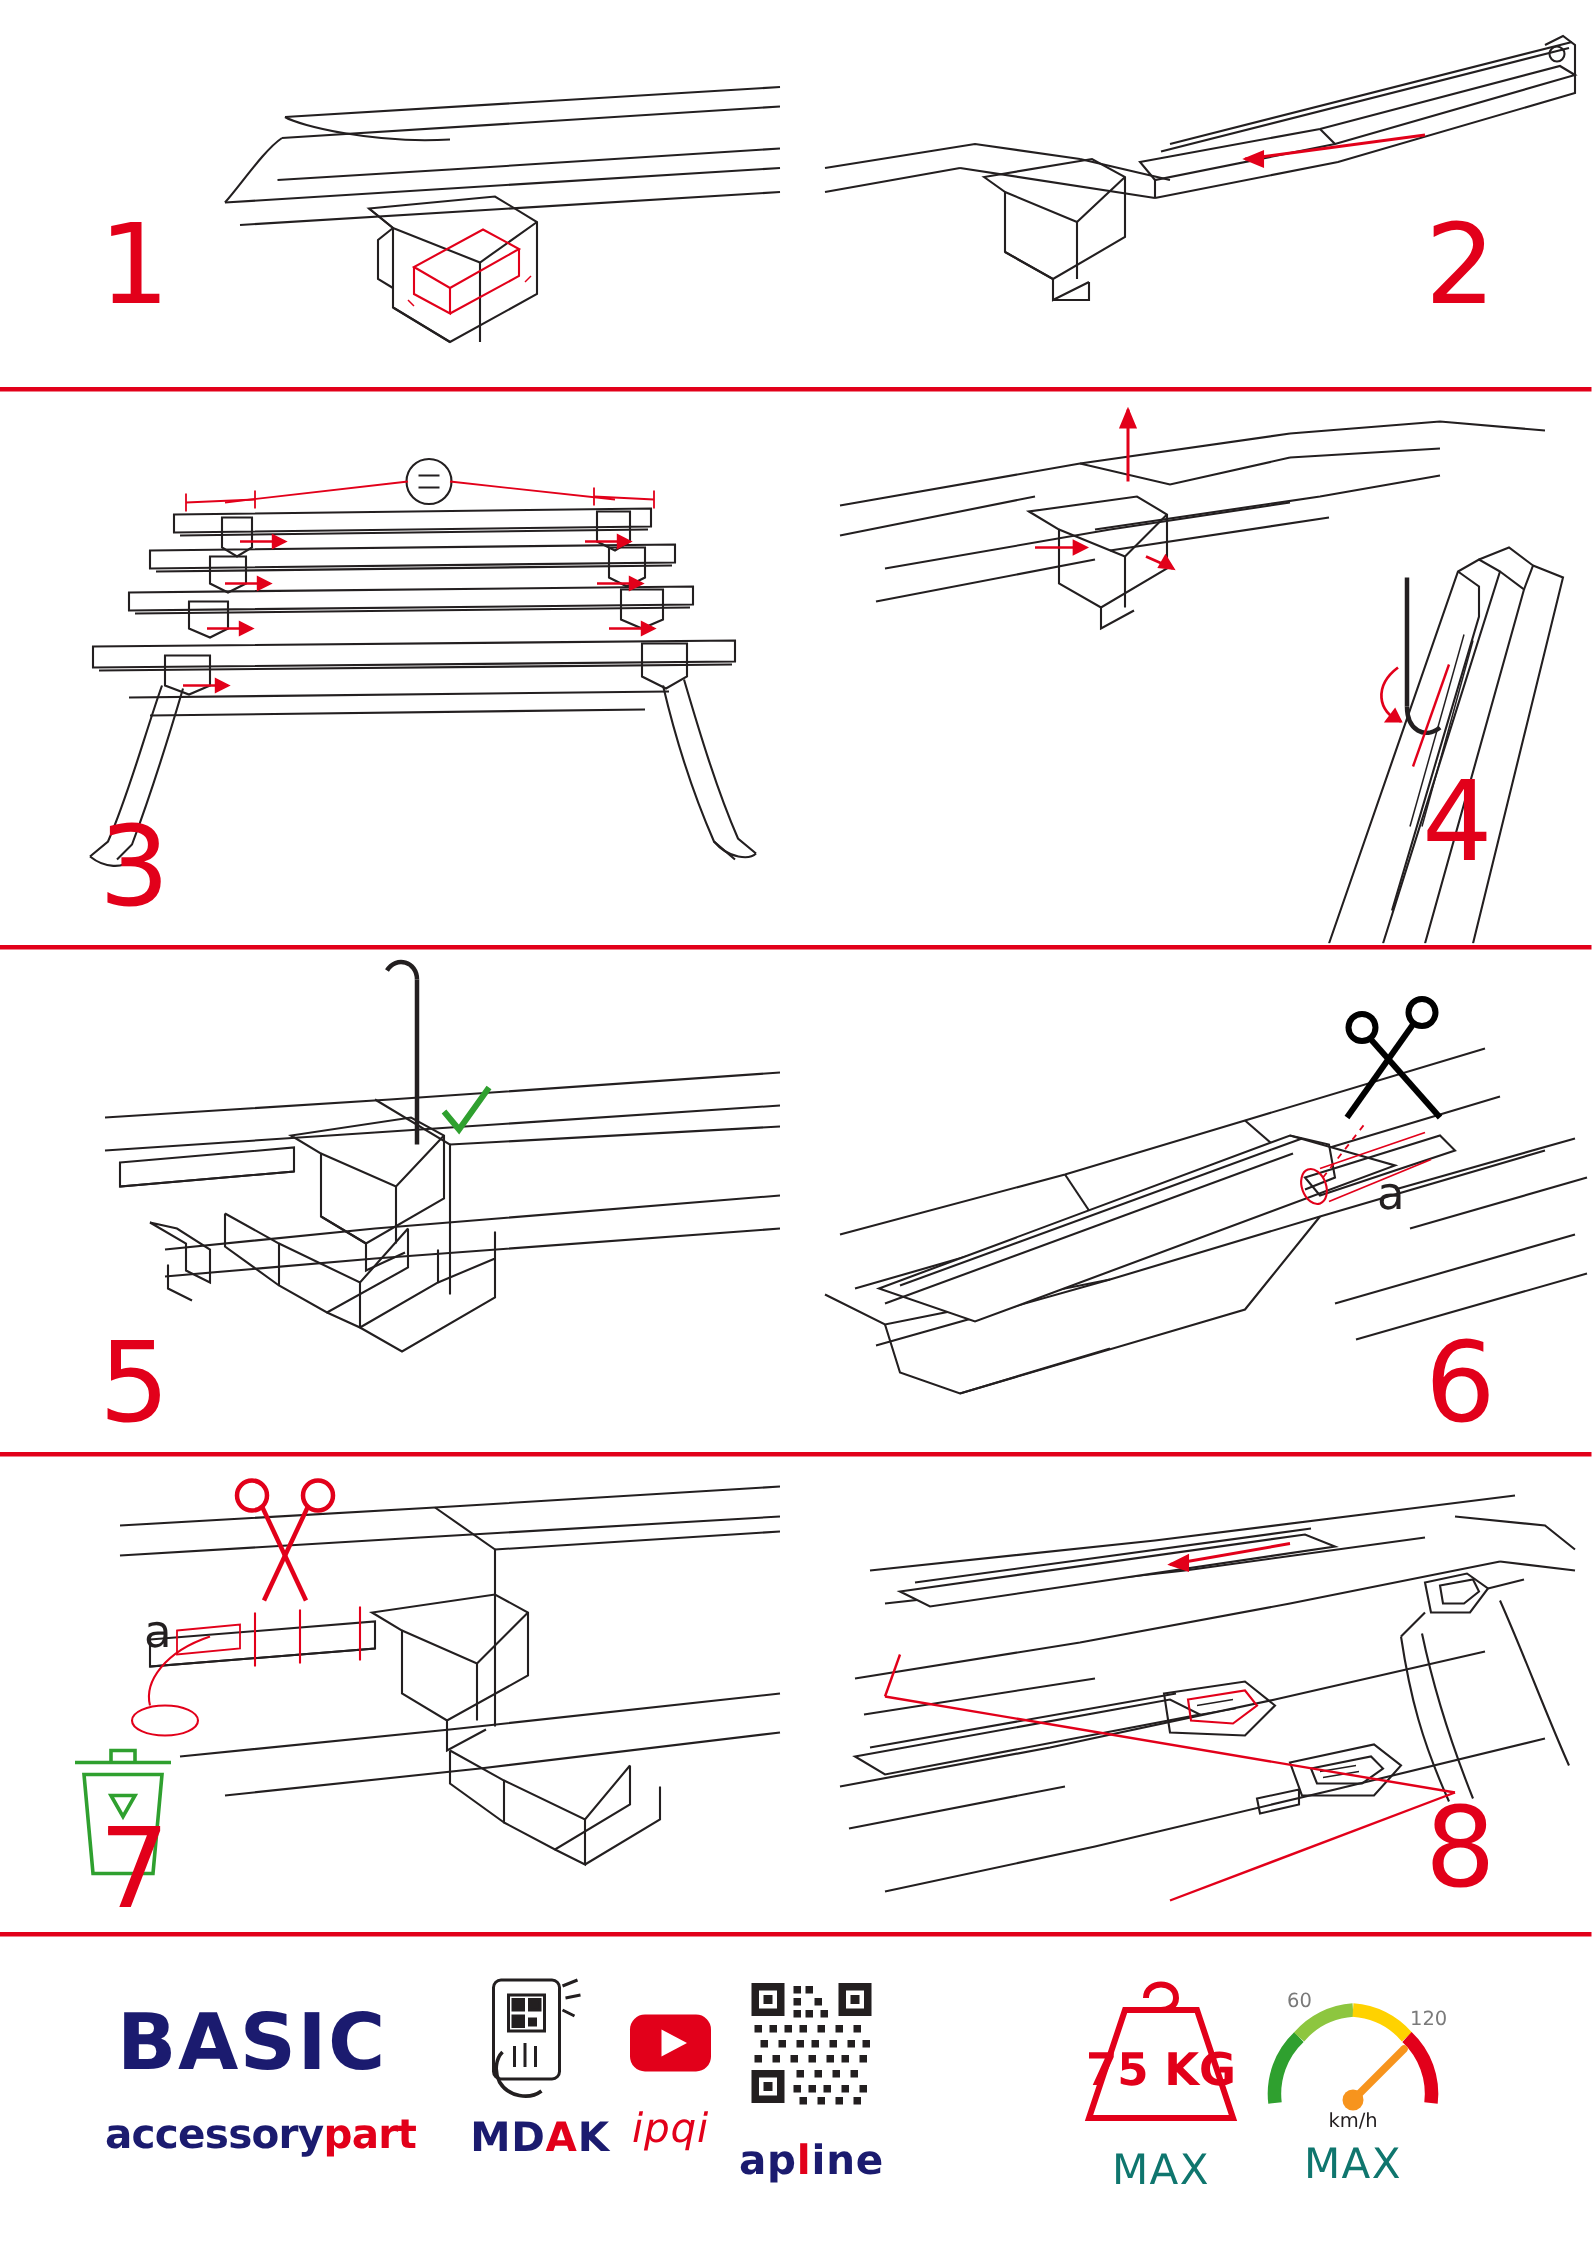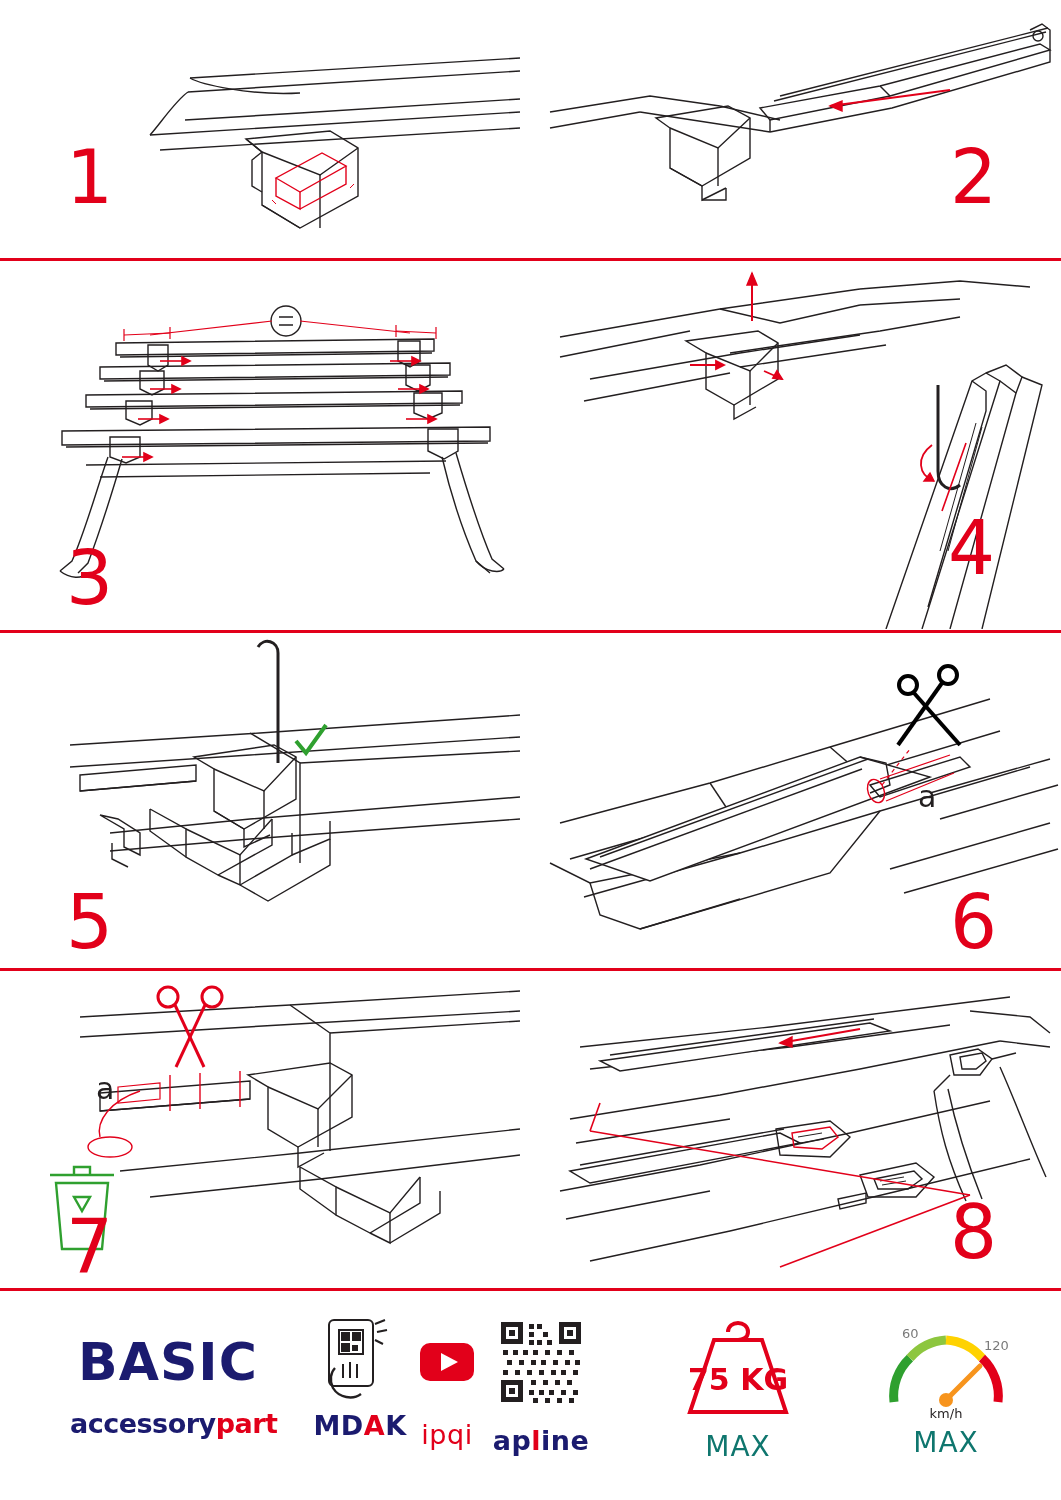--- a/index.html
+++ b/index.html
@@ -508,21 +508,21 @@
         <path d="M62 6 L72 2 M64 14 L74 12 M62 22 L70 26" stroke-width="2"></path>
       </svg>
       <div class="logo-caption cap-mdak" style="margin-top:8px;"><span>MD</span><span class="accent">A</span><span>K</span></div>
     </div>
 
     <div class="logo-block" style="left:392px;top:52px;width:110px;">
       <svg width="56" height="40" viewBox="0 0 56 40" style="margin:0 auto;display:block;">
         <rect x="1" y="1" width="54" height="38" rx="10" fill="#e2001a"></rect>
         <path d="M22 11 L39 20 L22 29 Z" fill="#ffffff"></path>
       </svg>
-      <div class="logo-caption cap-ipqi" style="margin-top:37px;">ipqi</div>
+      <div class="logo-caption cap-ipqi" style="margin-top:22px;font-style:italic;">ipqi</div>
     </div>
 
     <div class="logo-block" style="left:476px;top:30px;width:130px;">
       <svg width="84" height="84" viewBox="0 0 84 84" style="margin:0 auto;display:block;">
         <rect x="0" y="0" width="84" height="84" fill="#ffffff"></rect>
         <g fill="#231f20">
           <rect x="2" y="2" width="22" height="22"></rect>
             <rect x="7" y="7" width="12" height="12" fill="#ffffff"></rect>
             <rect x="10" y="10" width="6" height="6"></rect>
           <rect x="60" y="2" width="22" height="22"></rect>
@@ -570,30 +570,30 @@
             <rect x="74" y="70" width="5" height="5"></rect>
           <rect x="34" y="78" width="5" height="5"></rect>
             <rect x="46" y="78" width="5" height="5"></rect>
             <rect x="58" y="78" width="5" height="5"></rect>
             <rect x="70" y="78" width="5" height="5"></rect>
         </g>
       </svg>
       <div class="logo-caption cap-apline" style="margin-top:21px;"><span>ap</span><span class="accent">l</span><span>ine</span></div>
     </div>
 
-    <div class="logo-block" style="left:648px;top:22px;width:180px;">
+    <div class="logo-block" style="left:684px;top:22px;width:180px;">
       <svg width="136" height="110" viewBox="0 0 136 110" fill="none" style="margin:0 auto;display:block;">
         <path d="M58 20 C 58 8 78 8 78 20 C 78 26 72 28 68 28" stroke="#e2001a" stroke-width="4"></path>
         <path d="M44 28 L92 28 L116 100 L20 100 Z" stroke="#e2001a" stroke-width="4" fill="#ffffff"></path>
         <text class="weight-text" x="68" y="78" text-anchor="middle">75 KG</text>
       </svg>
       <div class="max-label" style="margin-top:8px;">MAX</div>
     </div>
 
-    <div class="logo-block" style="left:856px;top:20px;width:180px;">
+    <div class="logo-block" style="left:812px;top:20px;width:180px;">
       <svg width="140" height="112" viewBox="0 0 140 112" fill="none" style="margin:0 auto;display:block;">
         <path d="M18 92 A 52 52 0 0 1 34 48" stroke="#2fa02f" stroke-width="9" stroke-linecap="butt"></path>
         <path d="M34 48 A 52 52 0 0 1 70 30" stroke="#8dc63f" stroke-width="9"></path>
         <path d="M70 30 A 52 52 0 0 1 106 48" stroke="#ffd200" stroke-width="9"></path>
         <path d="M106 48 A 52 52 0 0 1 122 92" stroke="#e2001a" stroke-width="9"></path>
         <g stroke="#ffffff" stroke-width="2">
           <path d="M26 70 L34 73"></path>
             <path d="M40 52 L46 58"></path>
             <path d="M60 38 L63 46"></path>
             <path d="M84 40 L80 48"></path>

